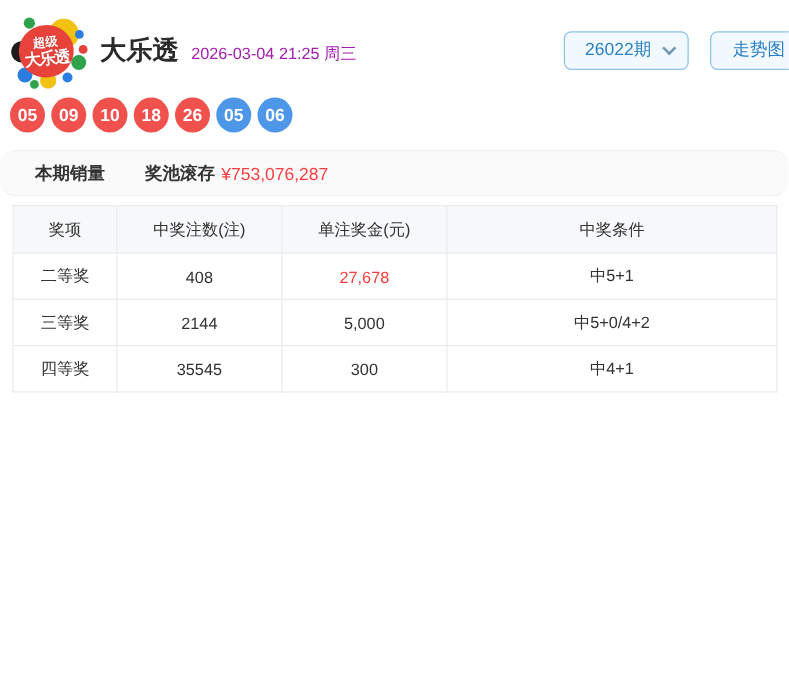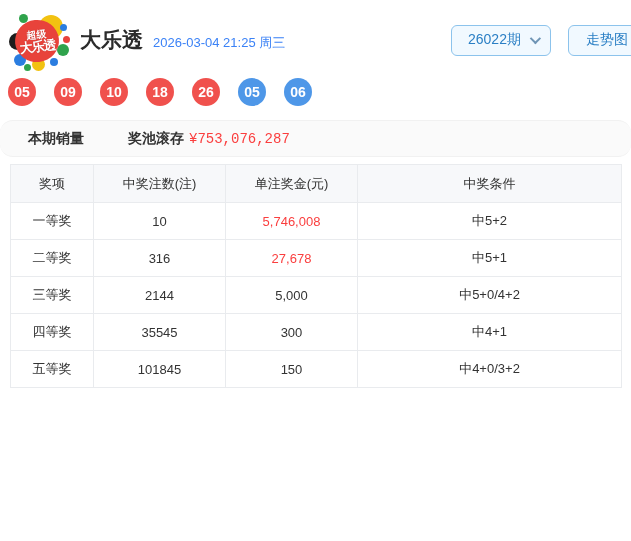--- a/index.html
+++ b/index.html
@@ -44,21 +44,21 @@
     align-items: center; justify-content: center;
     transform: rotate(-6deg);
     color: #fff;
     text-shadow: 0 0 1px #b02a24;
   }
   .logo-core .l1 { font-size: 10px; font-weight: bold; line-height: 11px; }
   .logo-core .l2 { font-size: 13px; font-weight: bold; line-height: 14px; letter-spacing: -1px; }
 
   .title-group { display: flex; align-items: baseline; margin-left: 14px; }
   .page-title { font-size: 21px; font-weight: bold; color: #2b2b2b; }
-  .draw-datetime { font-size: 13px; color: #3b82f6; margin-left: 10px; }
+  .draw-datetime { font-size: 13px; color: #a21caf; margin-left: 10px; }
 
   .controls { margin-left: auto; display: flex; align-items: center; gap: 17px; margin-right: -15px; }
   .issue-select {
     width: 100px; height: 31px;
     border: 1px solid #8cc3ec;
     border-radius: 6px;
     background: #f1f9ff;
     color: #2a7fc5;
     font-size: 14px;
     display: flex; align-items: center; justify-content: space-between;
@@ -78,21 +78,21 @@
     background: #f1f9ff;
     color: #2a7fc5;
     font-size: 14px;
     display: flex; align-items: center; justify-content: center;
     cursor: pointer;
   }
 
   
   .balls-row {
     display: flex;
-    gap: 18px;
+    gap: 5px;
     padding-left: 8px;
     margin-top: 8px;
   }
   .ball {
     width: 28px; height: 28px;
     border-radius: 50%;
     color: #fff;
     font-size: 14px;
     font-weight: bold;
     display: flex; align-items: center; justify-content: center;
@@ -107,21 +107,21 @@
     background: #fafafa;
     border-top: 1px solid #f1f1f1;
     border-bottom: 1px solid #f1f1f1;
     display: flex;
     align-items: center;
     padding-left: 28px;
     font-size: 14px;
     border-radius: 13px;
   }
   .sales-pair { display: flex; align-items: center; }
-  .sales-pair + .sales-pair { margin-left: 44px; font-family: Liberation Mono, monospace; }
+  .sales-pair + .sales-pair { margin-left: 32px; }
   .sales-label { font-weight: bold; color: #333; }
   .sales-value { color: #fa3e3e; margin-left: 5px; }
 
   
   .prize-table {
     margin: 7px 10px 0 10px;
     width: 611px;
     border-collapse: collapse;
     table-layout: fixed;
     font-size: 13px;
@@ -211,43 +211,31 @@
   <thead>
     <tr>
       <th>奖项</th>
       <th>中奖注数(注)</th>
       <th>单注奖金(元)</th>
       <th>中奖条件</th>
     </tr>
   </thead>
   <tbody>
       <tr>
-        <td>一等奖</td>
-        <td>10</td>
-        <td class="red">5,746,008</td>
-        <td>中5+2</td>
-      </tr>
-      <tr>
         <td>二等奖</td>
-        <td>316</td>
+        <td>408</td>
         <td class="red">27,678</td>
         <td>中5+1</td>
       </tr>
       <tr>
         <td>三等奖</td>
         <td>2144</td>
         <td>5,000</td>
         <td>中5+0/4+2</td>
       </tr>
       <tr>
         <td>四等奖</td>
         <td>35545</td>
         <td>300</td>
         <td>中4+1</td>
       </tr>
-      <tr>
-        <td>五等奖</td>
-        <td>101845</td>
-        <td>150</td>
-        <td>中4+0/3+2</td>
-      </tr>
     </tbody>
 </table>
 
 </body></html>

